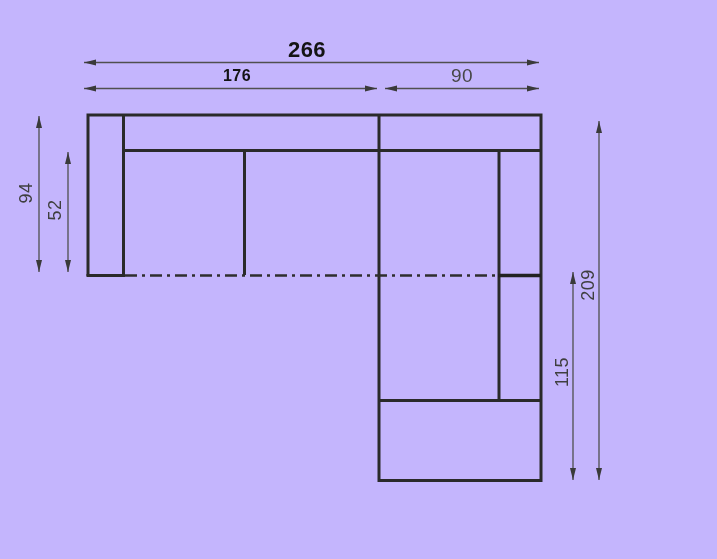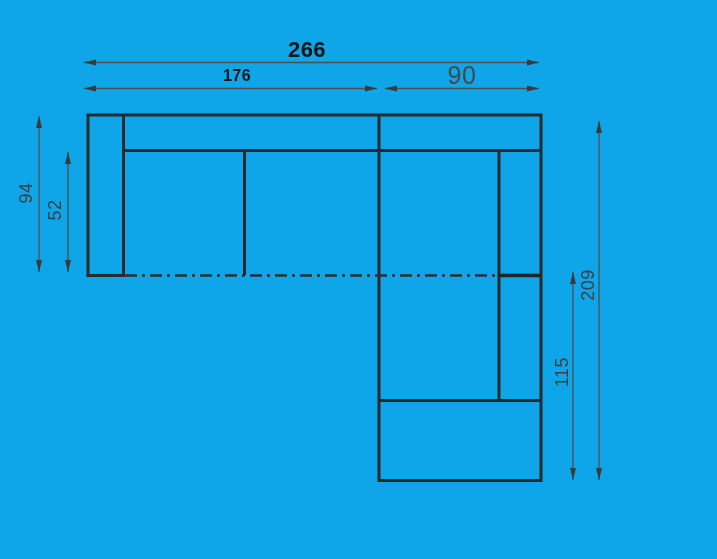--- a/index.html
+++ b/index.html
@@ -1,37 +1,37 @@
 <!DOCTYPE html>
 <html><head>
 <meta charset="utf-8">
 <style>
   html, body { margin: 0; padding: 0; background: #ffffff; }
   .canvas {
     position: relative;
     width: 717px;
     height: 559px;
-    background: #0ea5e9;
+    background: #c4b5fd;
     font-family: "Liberation Sans", sans-serif;
     overflow: hidden;
   }
   .canvas svg { position: absolute; left: 0; top: 0; }
   .dim-label {
     position: absolute;
     transform: translate(-50%, -50%);
     white-space: nowrap;
     color: #3f3f3f;
     line-height: 1;
     letter-spacing: 0.5px;
   }
   .dim-label.rot { transform: translate(-50%, -50%) rotate(-90deg); }
   .dim-label.bold { font-weight: bold; color: #141414; }
   .lbl-266 { left: 307px; top: 50px;  font-size: 22px; }
   .lbl-176 { left: 237px; top: 76px;  font-size: 16px; }
-  .lbl-90  { left: 462px; top: 75px;  font-size: 25px; color: #474747; }
+  .lbl-90  { left: 462px; top: 75px;  font-size: 19px; color: #474747; }
   .lbl-94  { left: 26px;  top: 193px; font-size: 18px; }
   .lbl-52  { left: 55px;  top: 210px; font-size: 18px; }
   .lbl-209 { left: 588px; top: 285px; font-size: 18px; }
   .lbl-115 { left: 562px; top: 372px; font-size: 18px; }
   .sofa-line   { stroke: #2a2a2a; stroke-width: 3;   fill: none; }
   .sofa-dash   { stroke: #2e2e2e; stroke-width: 2.7; fill: none; stroke-dasharray: 12 5 3 5; }
   .sofa-thick  { stroke: #222222; stroke-width: 3.6; fill: none; }
   .dim-line    { stroke: #4f4f4f; stroke-width: 1.3; fill: none; }
 </style>
 </head>

